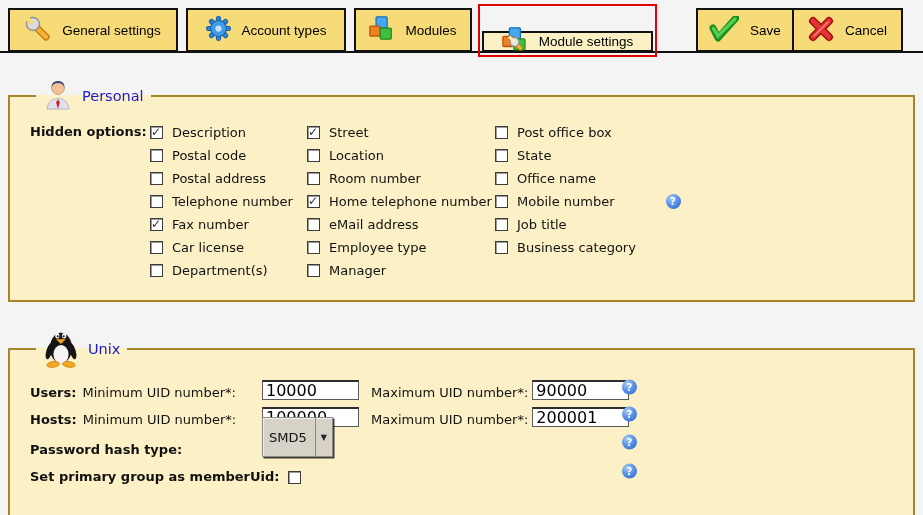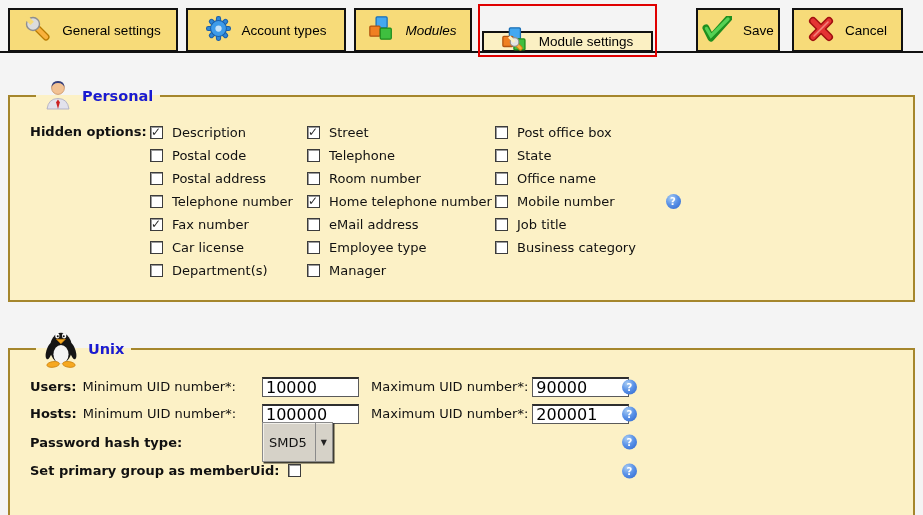--- a/index.html
+++ b/index.html
@@ -13,42 +13,42 @@
   #tabbar{position:relative;height:55px;}
   .baseline{position:absolute;top:51px;left:0;width:923px;height:2px;background:#111;}
   .tab{
     position:absolute;top:8px;height:44px;box-sizing:border-box;
     border:2px solid #111;background:#F7DB79;
     display:flex;align-items:center;justify-content:center;gap:11px;
     font-size:13.5px;color:#000000;cursor:pointer;
   }
   .tab-general{left:8px;width:170px;}
   .tab-account{left:186px;width:160px;}
-  .tab-modules{left:354px;width:118px;font-style:italic;}
+  .tab-modules{left:354px;width:118px;}
   .tab-selected-wrap{
     position:absolute;left:478px;top:4px;width:179px;height:53px;
     box-sizing:border-box;border:2px solid #E00000;
   }
   .tab-selected-wrap .tab{
     position:absolute;left:2px;right:2px;top:2px;bottom:3px;
     width:auto;height:auto;background:#FBF0C3;margin-top:23px;
   }
-  .tab-save{left:696px;width:84px;}
+  .tab-save{left:696px;width:98px;}
   .tab-cancel{left:792px;width:111px;}
   .tab svg{flex:0 0 auto;}
   
   fieldset{
     margin:23px 8px 0 8px;border:2px solid #A5862C;background:#FCF1C6;
     padding:2px 10px 18px 10px;
   }
   fieldset.unix{margin-top:24px;padding-bottom:32px;}
   legend{
     display:flex;align-items:center;gap:9px;
     margin-left:16px;padding:0 7px;
-    font-weight:bold;font-size:14.5px;color:#1A1AD0;
+    font-weight:normal;font-size:14.5px;color:#1A1AD0;
   }
   
   .hidden-row{display:flex;margin-left:10px;margin-top:6px;}
   .hidden-label{width:120px;font-weight:bold;padding-top:3px;}
   .opts-grid{display:grid;grid-template-columns:157px 188px 232px;grid-auto-rows:23px;align-items:center;}
   .opt{display:flex;align-items:center;gap:9px;cursor:pointer;}
   .cb{
     flex:0 0 auto;width:13px;height:13px;box-sizing:border-box;
     background:#fff;border:1px solid #3c3c3c;
     box-shadow:inset 1px 1px 0 #9a9a9a;
@@ -62,21 +62,21 @@
   
   .help{
     width:15px;height:15px;border-radius:50%;
     background:radial-gradient(circle at 35% 28%,#A9CDF3 0%,#5B93E8 45%,#2B63CC 100%);
     color:#fff;display:inline-flex;align-items:center;justify-content:center;
     font-size:10px;font-weight:bold;cursor:pointer;flex:0 0 auto;
   }
   .help::after{content:"?";}
   .opt .help{margin-left:42px;}
   
-  .unix-row{position:relative;display:flex;align-items:center;height:27px;margin-left:10px;}
+  .unix-row{position:relative;display:flex;align-items:flex-end;height:27px;margin-left:10px;}
   .unix-row.hash{height:30px;}
   .u-label{display:inline-block;width:232px;white-space:nowrap;}
   .u-label b{margin-right:6px;}
   .u-max{margin-left:12px;margin-right:4px;white-space:nowrap;}
   .txt{
     box-sizing:border-box;width:97px;height:20px;
     border:1px solid #5a5a5a;border-top:2px solid #2e2e2e;
     background:#fff;font-family:"DejaVu Sans","Liberation Sans",sans-serif;
     font-size:16px;padding:0 3px;
   }
@@ -213,21 +213,21 @@
         <span class="cb"></span>
         <span class="opt-label">Post office box</span>
       </label>
 
       <label class="opt">
         <span class="cb"></span>
         <span class="opt-label">Postal code</span>
       </label>
       <label class="opt">
         <span class="cb"></span>
-        <span class="opt-label">Telephone</span>
+        <span class="opt-label">Location</span>
       </label>
       <label class="opt">
         <span class="cb"></span>
         <span class="opt-label">State</span>
       </label>
 
       <label class="opt">
         <span class="cb"></span>
         <span class="opt-label">Postal address</span>
       </label>

